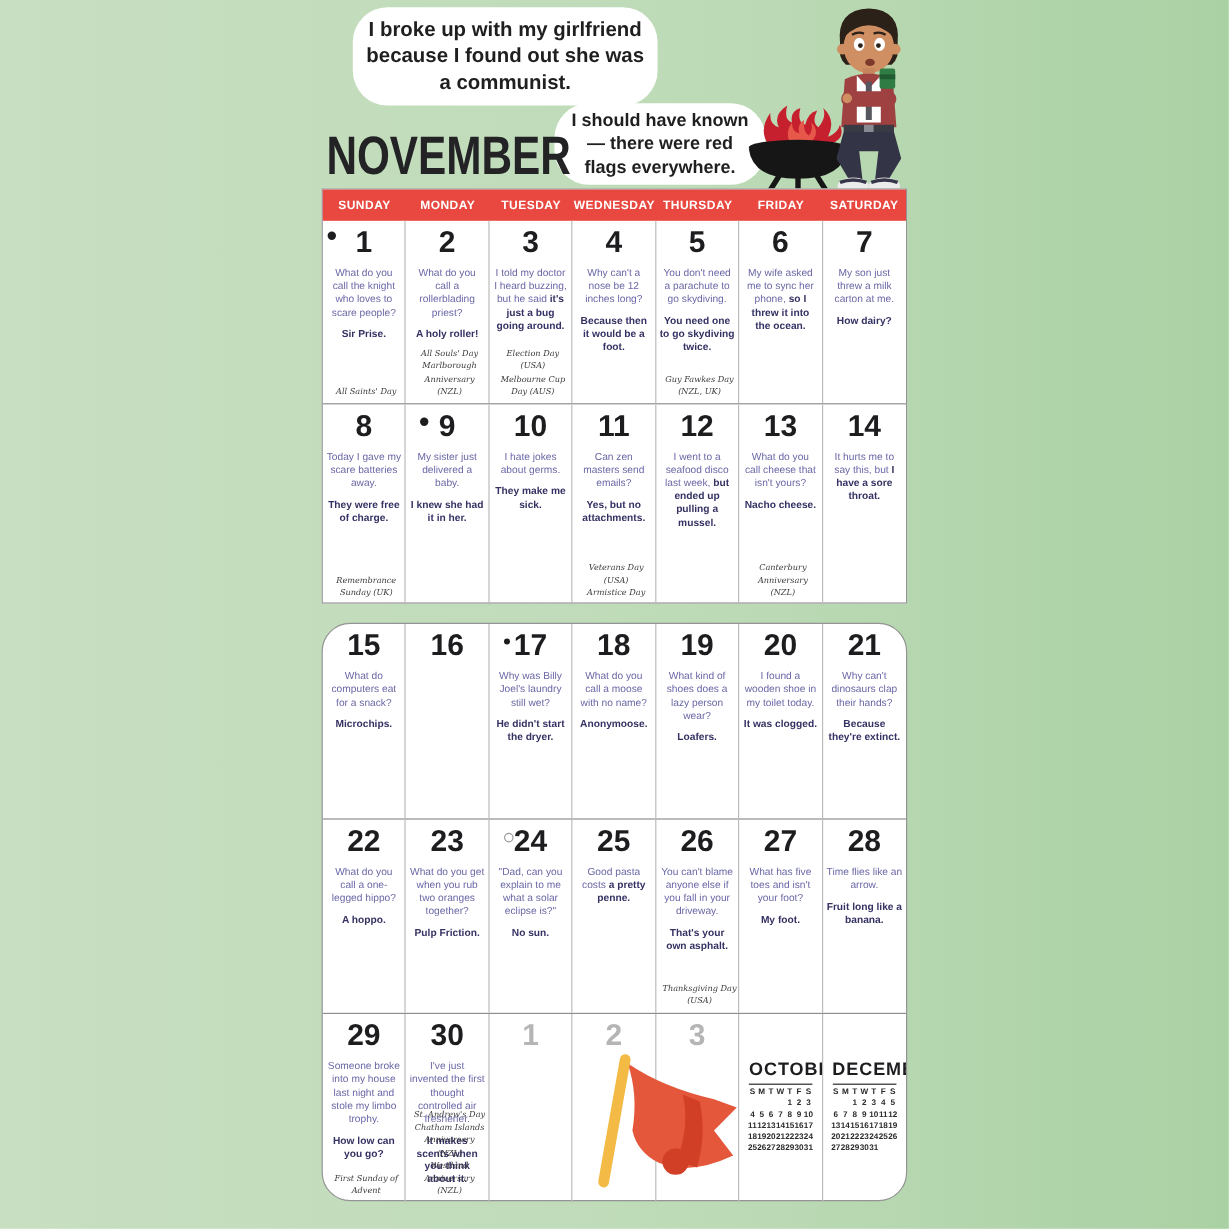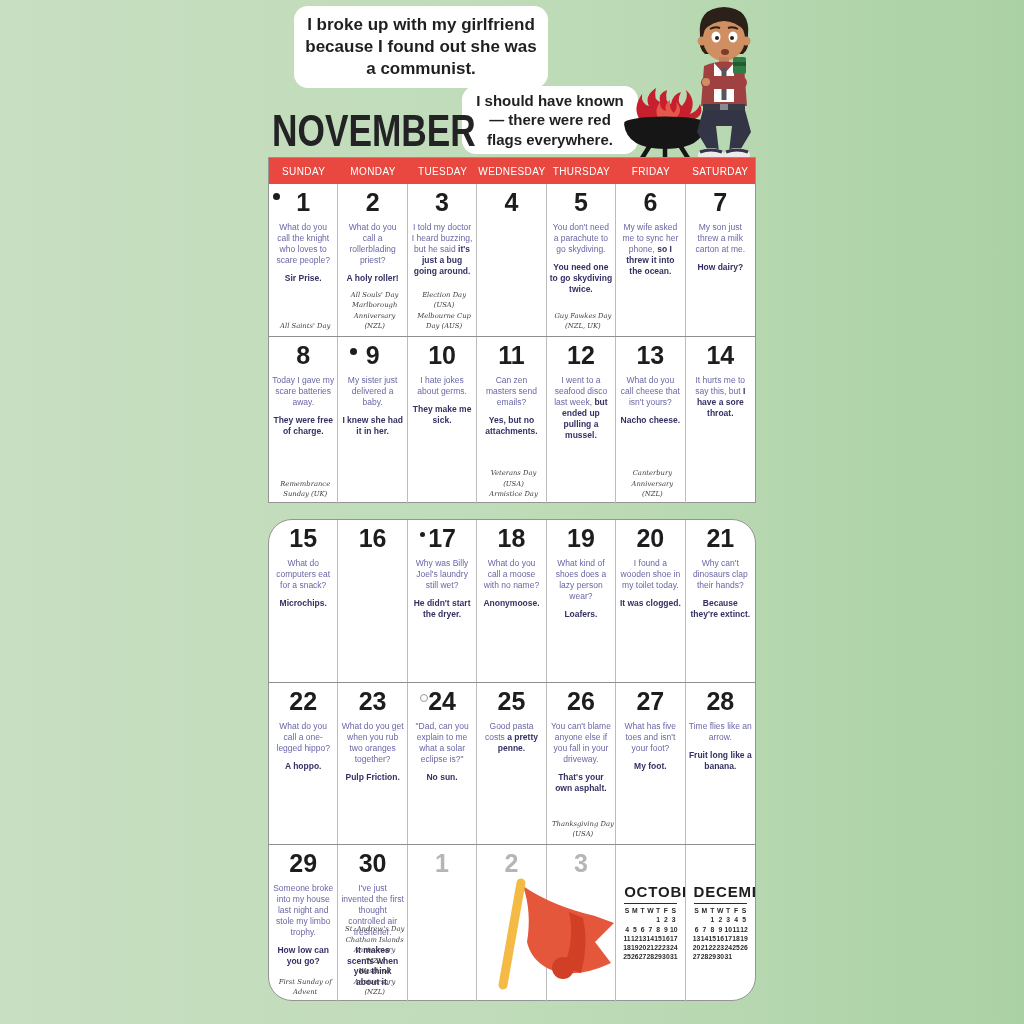--- a/index.html
+++ b/index.html
@@ -2,35 +2,35 @@
 <html><head>
 <meta charset="utf-8">
 <style>
   html,body{margin:0;padding:0;}
   .page{
     position:relative;width:1024px;height:1024px;overflow:hidden;
     background:linear-gradient(90deg,#c8dfc1 0%,#bedbb8 55%,#aad1a4 100%);
     font-family:"Liberation Sans",sans-serif;
   }
   
-  .bubble{position:absolute;background:#fff;border-radius:14px;text-align:center;
+  .bubble{position:absolute;background:#fff;border-radius:29px;text-align:center;
     font-weight:bold;color:#1f1f1f;}
   .bubble1{left:294px;top:6px;width:254px;height:82px;font-size:17px;line-height:1.3;
     display:flex;align-items:center;justify-content:center;padding:4px 10px;box-sizing:border-box;}
   .bubble2{left:462px;top:86px;width:176px;height:68px;font-size:15px;line-height:1.28;
     display:flex;align-items:center;justify-content:center;padding:4px 8px;box-sizing:border-box;}
   
   .month-title{position:absolute;left:272px;top:108px;font-size:43px;font-weight:900;
     color:#232326;letter-spacing:0px;transform:scale(0.82,1.05);transform-origin:left top;line-height:1;}
   
   .panel{position:absolute;left:268px;width:488px;background:#fff;border:1px solid #949494;box-sizing:border-box;}
   .panel1{top:157px;height:346px;}
   .panel2{top:519px;height:482px;border-radius:24px;}
   .dow-row{display:grid;grid-template-columns:repeat(7,1fr);height:26px;background:#e84840;}
-  .dow-cell{color:#fff;font-weight:normal;font-size:10px;letter-spacing:.4px;
+  .dow-cell{color:#fff;font-weight:bold;font-size:10px;letter-spacing:.4px;
     display:flex;align-items:center;justify-content:center;text-align:center;}
   .week-row{display:grid;grid-template-columns:repeat(7,1fr);}
   .week-row:not(:last-child){border-bottom:1px solid #8f8f8f;}
   .cell{position:relative;border-right:1px solid #bcbcbc;padding:5px 3px 13px;box-sizing:border-box;overflow:hidden;}
   .cell:last-child{border-right:none;}
   .daynum{text-align:center;font-size:25px;font-weight:800;color:#1d1d20;line-height:1.05;}
   .daynum.gray{color:#b5b5b5;font-weight:700;}
   .moon{position:absolute;top:11px;left:12px;border-radius:50%;}
   .moon.filled{width:7px;height:7px;background:#1d1d20;}
   .moon.filled-small{width:5px;height:5px;background:#1d1d20;top:12px;}
@@ -139,20 +139,24 @@
             <div class="joke">
               <p class="q">I told my doctor I heard buzzing, but he said <b>it's just a bug going around.</b></p>
             </div>
             <div class="foot">
               <div>Election Day (USA)</div>
               <div>Melbourne Cup Day (AUS)</div>
             </div>
           </div>
           <div class="cell">
             <div class="daynum">4</div>
+            <div class="joke">
+              <p class="q">Why can't a nose be 12 inches long?</p>
+              <p class="punch">Because then it would be a foot.</p>
+            </div>
           </div>
           <div class="cell">
             <div class="daynum">5</div>
             <div class="joke">
               <p class="q">You don't need a parachute to go skydiving.</p>
               <p class="punch">You need one to go skydiving twice.</p>
             </div>
             <div class="foot">
               <div>Guy Fawkes Day (NZL, UK)</div>
             </div>

